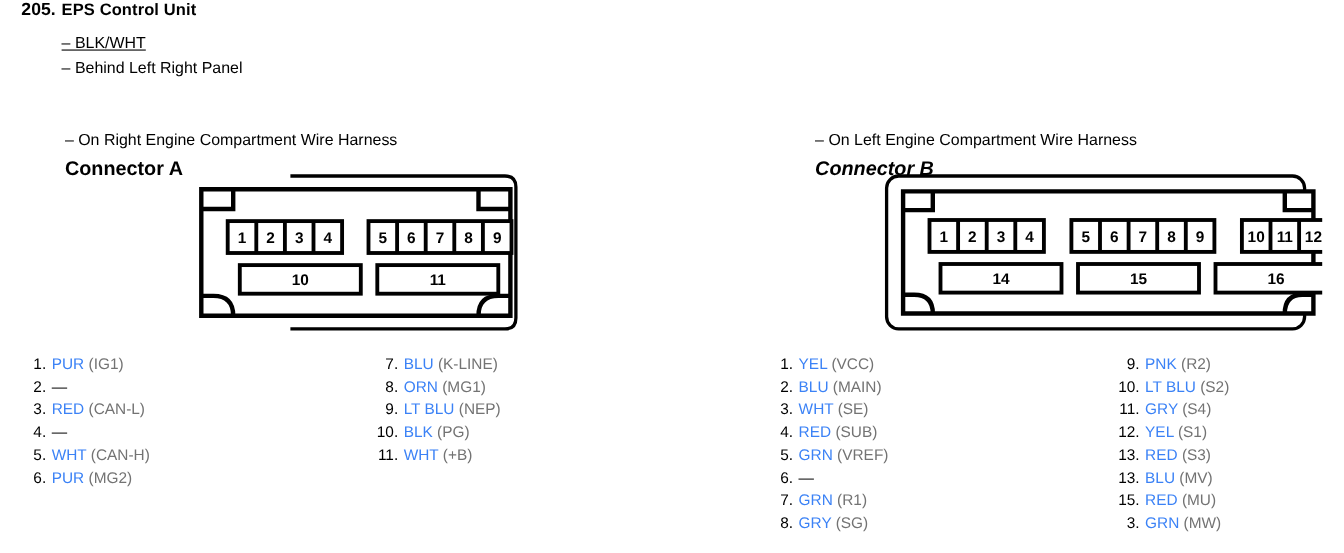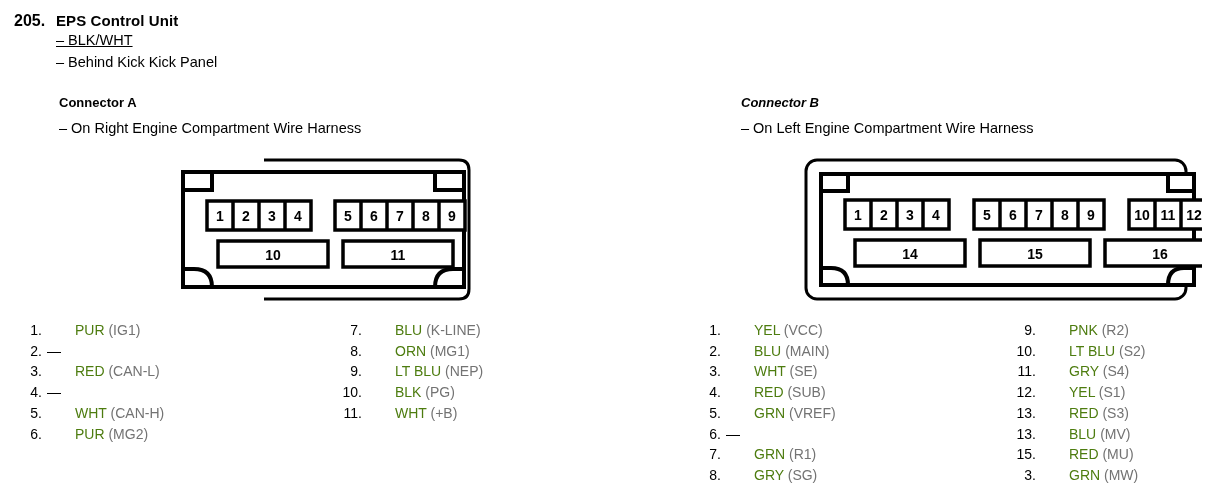--- a/index.html
+++ b/index.html
@@ -16,23 +16,24 @@
     font-family: "Liberation Sans", sans-serif;
     color: #000000;
     -webkit-font-smoothing: antialiased;
   }
 
   
   #header { position: absolute; left: 0; top: 0; width: 1222px; }
   #title-row {
     position: absolute;
     left: 14px;
-    top: 12px;
+    top: 1px;
     display: flex;
     align-items: baseline;
+    text-align: center;
   }
   #title-num {
     font-size: 16px;
     font-weight: bold;
     width: 42px;
   }
   #title-text {
     font-size: 15px;
     font-weight: bold;
     letter-spacing: .1px;
@@ -42,22 +43,23 @@
     left: 56px;
     font-size: 14.5px;
     white-space: pre;
   }
   #hdr-sub-0 { top: 32px; text-decoration: underline; }
   #hdr-sub-1 { top: 54px; }
 
   
   .conn-title {
     position: absolute;
-    font-size: 13px;
+    font-size: 18px;
     font-weight: bold;
+    margin-top: 48px;
   }
   .conn-sub {
     position: absolute;
     font-size: 14.5px;
     white-space: pre;
   }
   #connA-title { left: 59px; top: 95px; }
   #connA-sub   { left: 59px; top: 120px; }
   #connB-title { left: 741px; top: 95px; font-style: italic; }
   #connB-sub   { left: 741px; top: 120px; }
@@ -77,21 +79,21 @@
   .legend-row {
     display: flex;
     align-items: baseline;
     white-space: pre;
   }
   .pin-num {
     text-align: right;
     padding-right: 5px;
     flex: 0 0 auto;
   }
-  .pin-wire { color: #4d7c0f; margin-left: 28px; }
+  .pin-wire { color: #3b82f6; }
   .pin-sig  { color: #737373; }
   .pin-dash { color: #000000; }
 
   
   #legendA-1 { left: 21px;  top: 320px; }
   #legendA-2 { left: 338px; top: 320px; }
   #legendA-1 .pin-num { width: 21px; }
   #legendA-2 .pin-num { width: 24px; }
   
   #legendB-1 { left: 700px;  top: 320px; }
@@ -101,21 +103,21 @@
 </style>
 </head>
 <body>
 
 <div id="header">
   <div id="title-row">
     <span id="title-num">205.</span>
     <span id="title-text">EPS Control Unit</span>
   </div>
   <div class="hdr-sub" id="hdr-sub-0">– BLK/WHT</div>
-  <div class="hdr-sub" id="hdr-sub-1">– Behind Kick Kick Panel</div>
+  <div class="hdr-sub" id="hdr-sub-1">– Behind Left Right Panel</div>
 </div>
 
 <div class="conn-title" id="connA-title">Connector A</div>
 <div class="conn-sub" id="connA-sub">– On Right Engine Compartment Wire Harness</div>
 
 <div class="conn-drawing" id="connA-drawing">
   <svg width="300" height="148" viewBox="0 0 300 148">
 
     <path d="M 88,4 L 283,4 Q 293,4 293,14 L 293,133 Q 293,143 283,143 L 88,143" fill="none" stroke="#000" stroke-width="3"></path>
 

